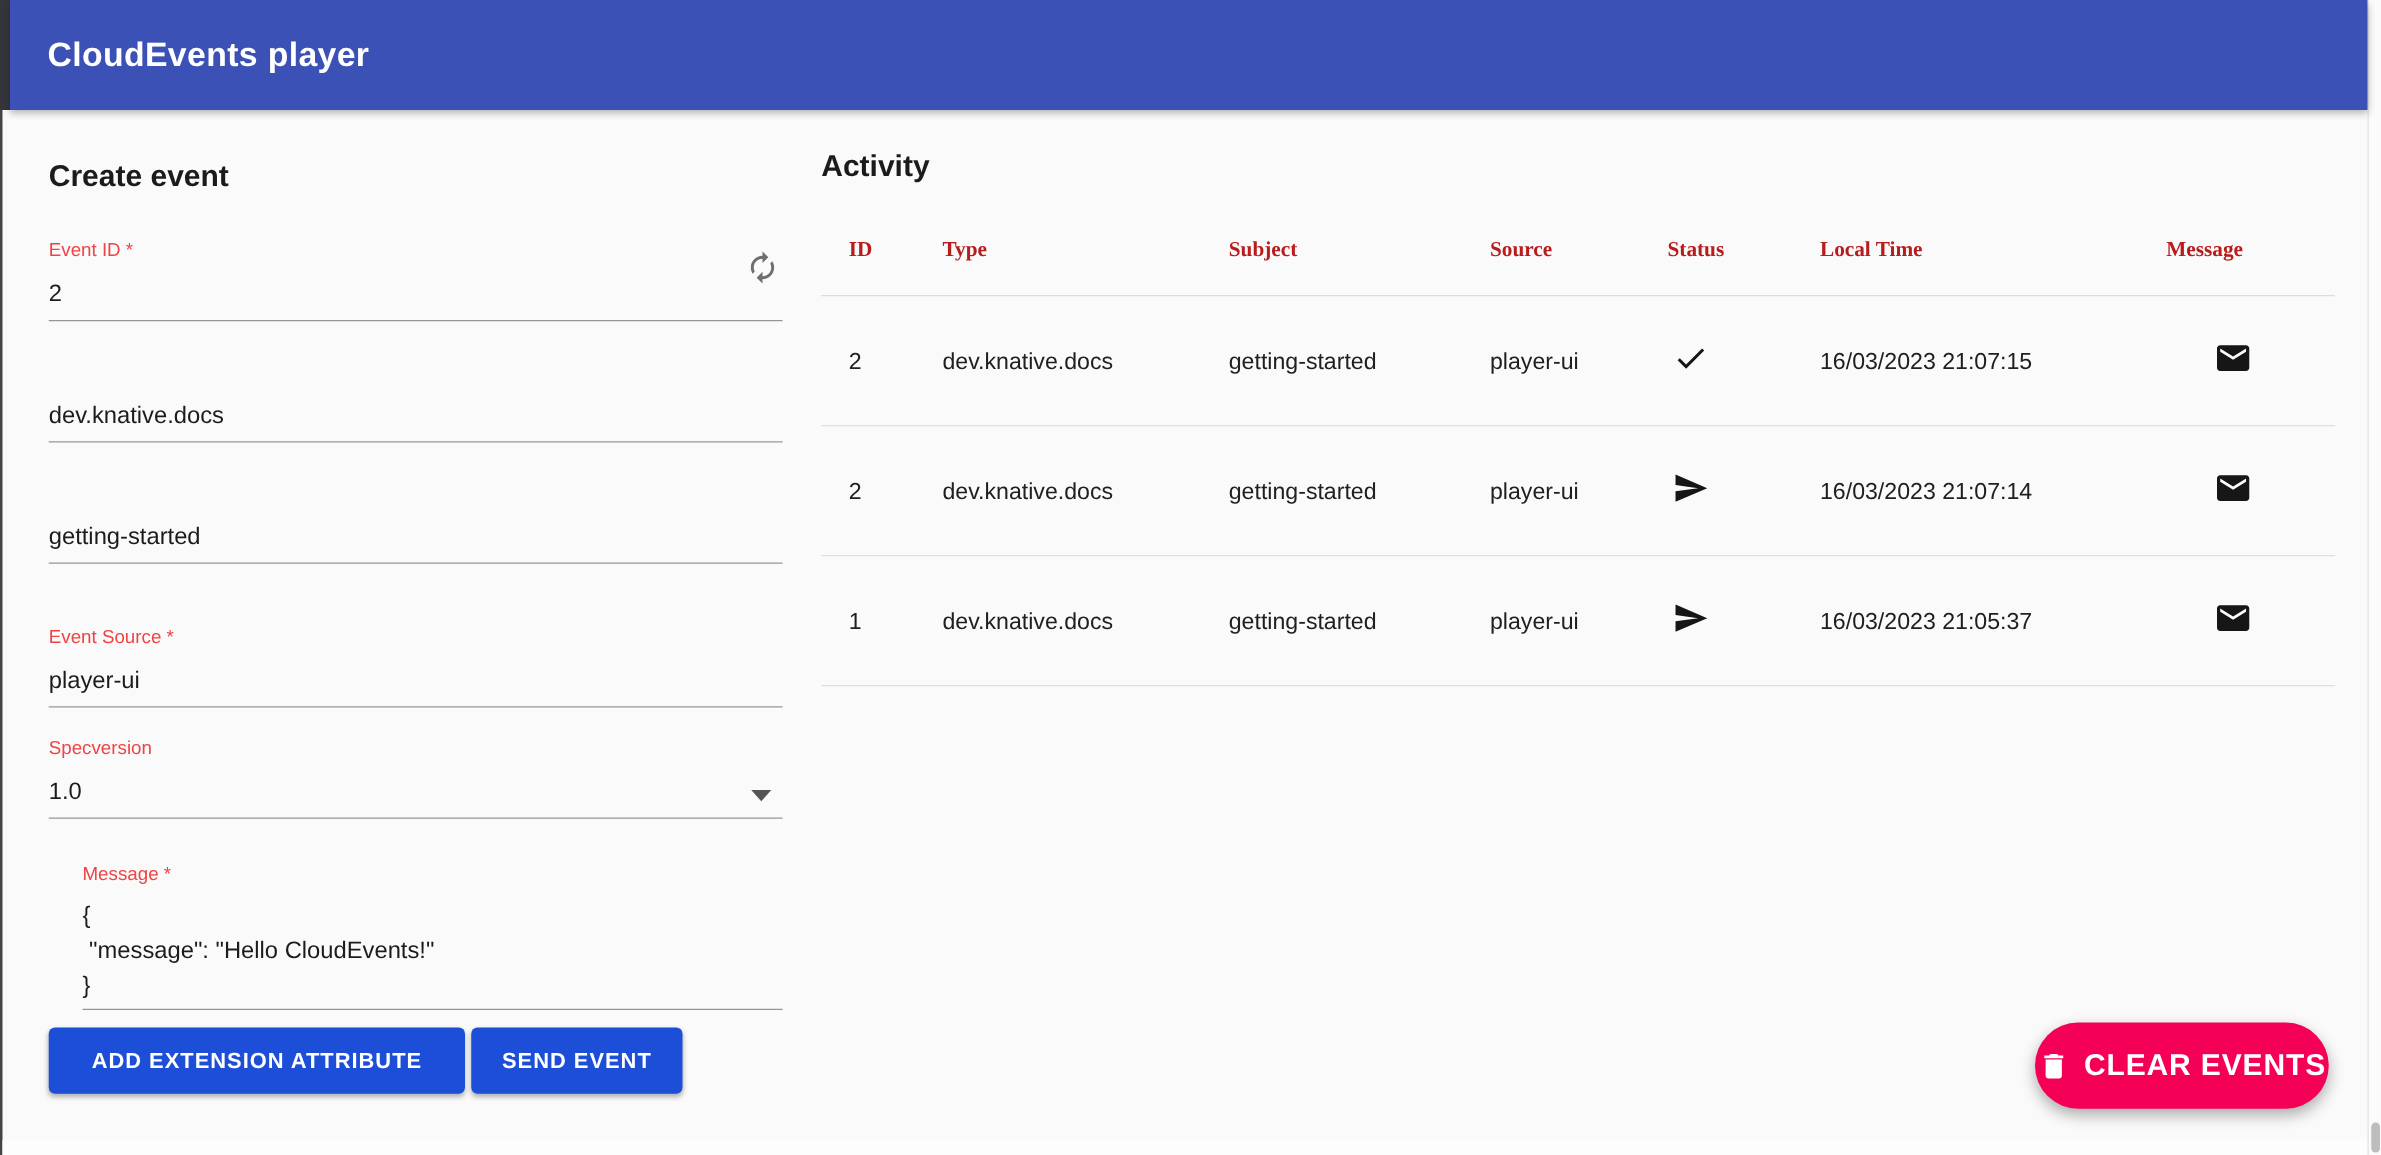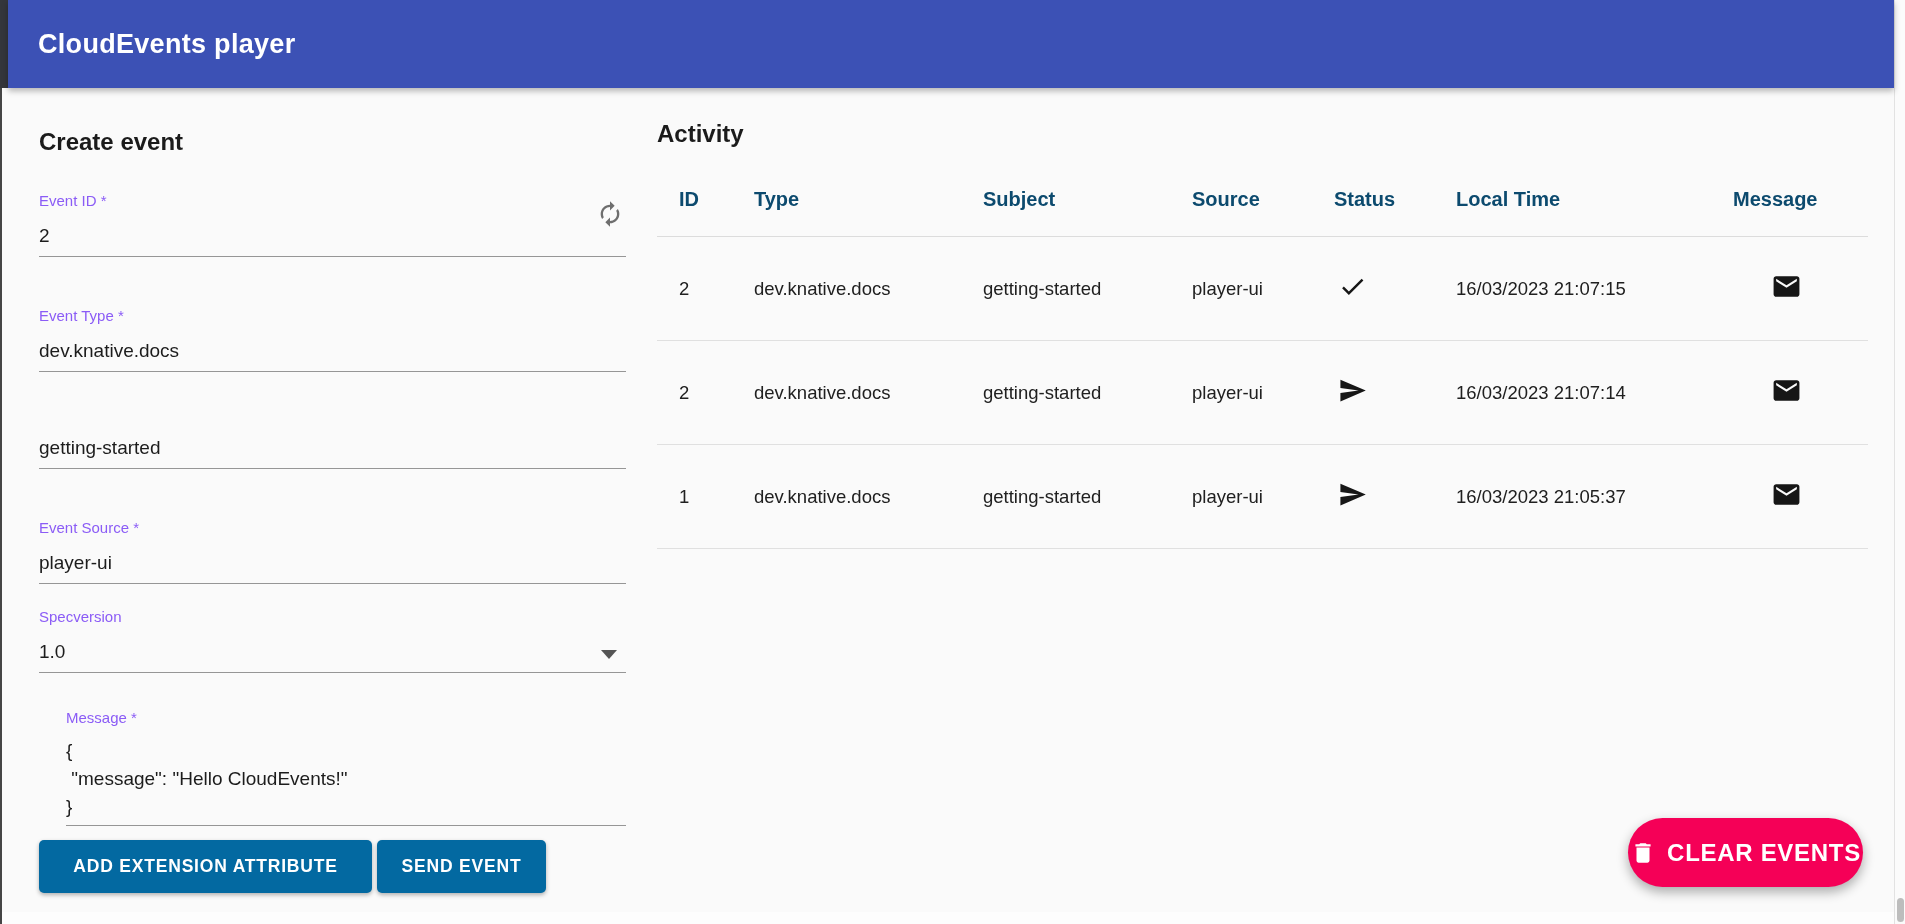--- a/index.html
+++ b/index.html
@@ -16,45 +16,45 @@
 
   
   .appbar { position:absolute; left:8px; top:0; width:1886px; height:88px; background:#3c51b5;
             box-shadow:0 3px 6px rgba(0,0,0,.28); display:flex; align-items:center; z-index:5; }
   .appbar-title { color:#fff; font-size:27px; font-weight:700; letter-spacing:.3px; margin-left:30px; }
 
   
   .form-col { position:absolute; left:39px; top:88px; width:587px; }
   .section-title { margin-top:39px; font-size:24px; line-height:30px; font-weight:700; color:#1b1b1b; }
   .field { position:relative; }
-  .f-label { font-size:15px; line-height:18px; color:#8b5cf6; }
+  .f-label { font-size:15px; line-height:18px; color:#ef4444; }
   .f-value { position:relative; padding:13px 0 7px; font-size:19px; line-height:26px; color:#1c1c1c;
              border-bottom:1px solid #969696; }
   .mt-first { margin-top:35px; }
   .mt-std { margin-top:50px; }
   .mt-spec { margin-top:24px; }
   .mt-msg { margin-top:36px;margin-left:27px; }
   .f-message .f-value { padding:10px 0 4px; line-height:28px; white-space:pre-wrap; }
   .refresh-btn { position:absolute; right:2px; top:8px; width:28px; height:28px; color:#6e6e6e; cursor:pointer; }
   .select-arrow { position:absolute; right:9px; bottom:14px; width:0; height:0;
                   border-left:8px solid transparent; border-right:8px solid transparent; border-top:9px solid #545454; }
 
   .btn-row { margin-top:14px; display:flex; gap:5px; }
-  .btn { height:53px; background:#0369a1; color:#fff; border:none; border-radius:5px;
+  .btn { height:53px; background:#1d4ed8; color:#fff; border:none; border-radius:5px;
          font-family:inherit; font-size:17.5px; font-weight:700; letter-spacing:.8px;
          display:flex; align-items:center; justify-content:center; cursor:pointer;
          box-shadow:0 2px 4px rgba(0,0,0,.3); }
   .btn-add { width:333px; }
   .btn-send { width:169px; }
 
   
   .activity-col { position:absolute; left:657px; top:80px; width:1211px; }
   .atable { margin-top:14px; }
   .t-head { display:flex; align-items:center; height:74px; border-bottom:1px solid #dcdcdc; }
-  .t-head > div { font-size:20px; font-weight:700; color:#0c4a6e; }
+  .t-head > div { font-size:17px; font-weight:700; color:#b91c1c;font-family:Liberation Serif, serif; }
   .t-row { display:flex; align-items:center; height:104px; border-bottom:1px solid #e0e0e0; }
   .t-row > div { font-size:18.5px; color:#202020; }
   .c-id { width:97px; padding-left:22px; }
   .c-type { width:229px; }
   .c-subject { width:209px; }
   .c-source { width:142px; }
   .c-status { width:122px; }
   .c-time { width:277px; }
   .c-msg { width:135px; }
   .c-msg .icon-wrap { margin-left:38px; }
@@ -88,21 +88,20 @@
       <div class="f-label">Event ID *</div>
       <div class="f-value">2</div>
       <span class="refresh-btn">
         <svg viewBox="0 0 24 24" width="28" height="28" fill="currentColor">
             <path d="M12 6v3l4-4-4-4v3c-4.42 0-8 3.58-8 8 0 1.57.46 3.03 1.24 4.26L6.7 14.8c-.45-.83-.7-1.79-.7-2.8 0-3.31 2.69-6 6-6zm6.76 1.74L17.3 9.2c.44.84.7 1.79.7 2.8 0 3.31-2.69 6-6 6v-3l-4 4 4 4v-3c4.42 0 8-3.58 8-8 0-1.57-.46-3.03-1.24-4.26z"></path>
           </svg>
       </span>
     </div>
 
     <div class="field mt-std">
-      <div class="f-label">Event Type *</div>
       <div class="f-value">dev.knative.docs</div>
     </div>
 
     <div class="field mt-std">
       <div class="f-value">getting-started</div>
     </div>
 
     <div class="field mt-std">
       <div class="f-label">Event Source *</div>
       <div class="f-value">player-ui</div>

